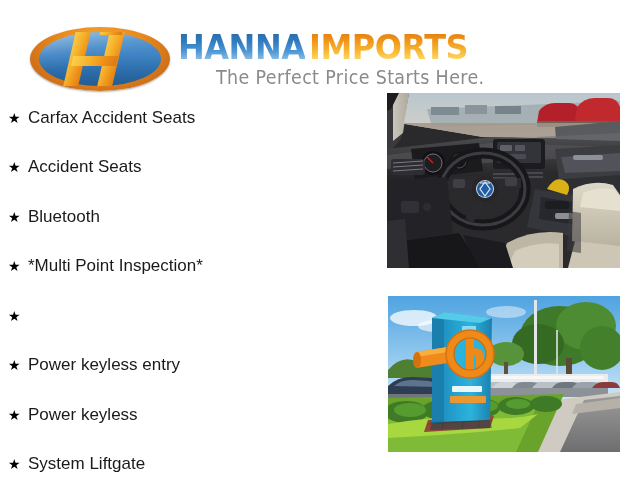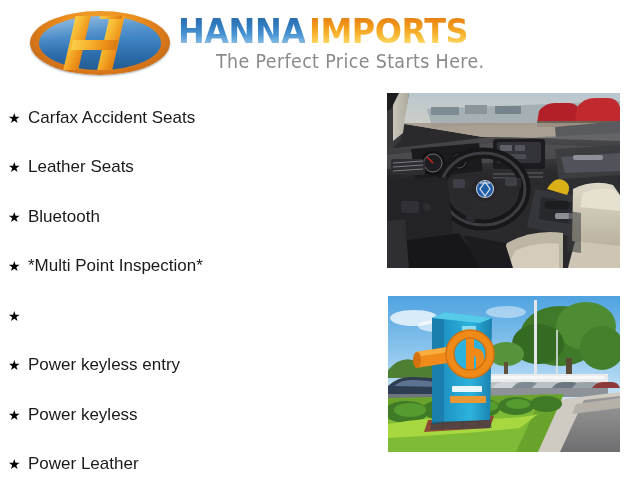--- a/index.html
+++ b/index.html
@@ -12,21 +12,21 @@
     height: 480px;
     overflow: hidden;
     font-family: "Liberation Sans", sans-serif;
     position: relative;
   }
 
   
   .header {
     position: absolute;
     left: 0;
-    top: 0;
+    top: 16px;
     width: 640px;
     height: 88px;
   }
 
   .logo-mark {
     position: absolute;
     left: 30px;
     top: 11px;
     width: 140px;
     height: 64px;
@@ -198,21 +198,21 @@
   <div class="tagline">The Perfect Price Starts Here.</div>
 </div>
 
 <ul class="features">
   <li class="feature-item">
     <span class="feature-bullet">★</span>
     <span>Carfax Accident Seats</span>
   </li>
   <li class="feature-item">
     <span class="feature-bullet">★</span>
-    <span>Leather Seats</span>
+    <span>Accident Seats</span>
   </li>
   <li class="feature-item">
     <span class="feature-bullet">★</span>
     <span>Bluetooth</span>
   </li>
   <li class="feature-item">
     <span class="feature-bullet">★</span>
     <span>*Multi Point Inspection*</span>
   </li>
   <li class="feature-item">
@@ -221,21 +221,21 @@
   <li class="feature-item">
     <span class="feature-bullet">★</span>
     <span>Power keyless entry</span>
   </li>
   <li class="feature-item">
     <span class="feature-bullet">★</span>
     <span>Power keyless</span>
   </li>
   <li class="feature-item">
     <span class="feature-bullet">★</span>
-    <span>Power Leather</span>
+    <span>System Liftgate</span>
   </li>
 </ul>
 
 <div class="photo photo-interior">
   <svg viewBox="0 0 233 175" preserveAspectRatio="none">
     <defs>
       <linearGradient id="winSky" x1="0" y1="0" x2="0" y2="1">
         <stop offset="0" stop-color="#b9c6cf"></stop>
         <stop offset="1" stop-color="#d6d2c4"></stop>
       </linearGradient>

